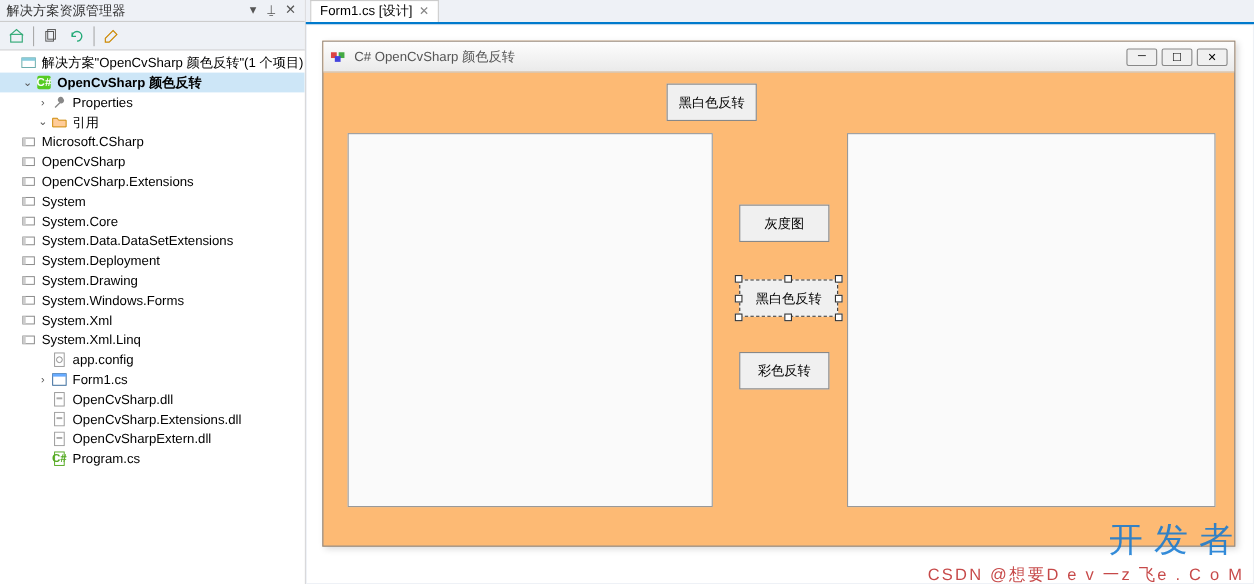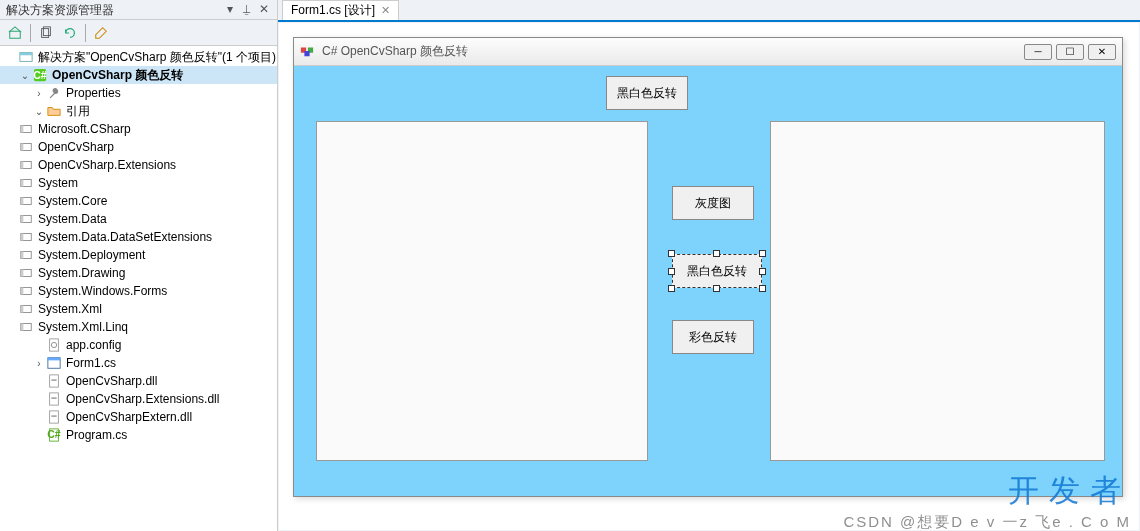--- a/index.html
+++ b/index.html
@@ -27,40 +27,40 @@
     
     
     .main { flex: 1; display: flex; flex-direction: column; background: #eef1f6; }
     .tabbar { height: 22px; display: flex; align-items: flex-end; background: #eef1f6; border-bottom: 2px solid #007acc; padding-left: 4px; }
     .tab { height: 20px; background: #f5f5f5; border: 1px solid #ccc; border-bottom: none; padding: 2px 8px; display: flex; align-items: center; gap: 6px; cursor: pointer; margin-top: 48px; }
     .tab.active { background: #fff; }
     .tab-close { color: #888; cursor: pointer; font-size: 11px; }
     .designer-area { flex: 1; background: #fff; margin: 1px; padding: 20px; position: relative; }
     
     
-    .form-window { position: absolute; left: 14px; top: 14px; width: 830px; height: 460px; background: #7dd3fc; border: 1px solid #8a8a8a; box-shadow: 2px 2px 6px rgba(0,0,0,0.15); }
+    .form-window { position: absolute; left: 14px; top: 14px; width: 830px; height: 460px; background: #fdba74; border: 1px solid #8a8a8a; box-shadow: 2px 2px 6px rgba(0,0,0,0.15); }
     .form-titlebar { height: 28px; background: linear-gradient(#fdfdfd, #eaeaea); border-bottom: 1px solid #ccc; display: flex; align-items: center; padding: 0 6px; }
     .form-icon { width: 16px; height: 16px; margin-right: 6px; }
     .form-title { flex: 1; color: #555; }
     .form-ctrls { display: flex; gap: 4px; }
     .form-ctrl { width: 28px; height: 16px; border: 1px solid #888; background: #f0f0f0; display: flex; align-items: center; justify-content: center; border-radius: 2px; cursor: pointer; font-size: 10px; }
     .form-body { position: relative; height: calc(100% - 28px); }
     .pic-box { position: absolute; border: 1px solid #999; background: #fafafa; }
     .pic-left { left: 22px; top: 55px; width: 332px; height: 340px; }
     .pic-right { left: 476px; top: 55px; width: 335px; height: 340px; }
     .form-btn { position: absolute; width: 82px; height: 34px; background: #f0f0f0; border: 1px solid #888; display: flex; align-items: center; justify-content: center; cursor: pointer; color: #000; }
     .btn-select { left: 312px; top: 10px; }
     .btn-gray { left: 378px; top: 120px; }
     .btn-bw { left: 378px; top: 188px; width: 90px; border: 1px dashed #333; }
     .btn-color { left: 378px; top: 254px; }
     .sel-handle { position: absolute; width: 7px; height: 7px; background: #fff; border: 1px solid #333; }
     
     
     .watermark1 { position: absolute; right: 8px; bottom: 18px; color: #1078d3; font-size: 31px; font-family: "SimHei"; letter-spacing: 10px; opacity: 0.85; pointer-events:none; }
-    .watermark2 { position: absolute; right: 8px; bottom: -2px; color: #737373; font-size: 15px; font-family: "Arial"; letter-spacing: 2px; opacity: 0.8; pointer-events:none; }
+    .watermark2 { position: absolute; right: 8px; bottom: -2px; color: #b91c1c; font-size: 15px; font-family: "Arial"; letter-spacing: 2px; opacity: 0.8; pointer-events:none; }
   </style>
 </head>
 <body>
 
 <div class="explorer">
   <div class="explorer-title">
     <span class="explorer-title-text">解决方案资源管理器</span>
     <span class="explorer-title-ctrls">
       <span class="title-btn">▾</span>
       <span class="title-btn">⍊</span>
@@ -176,30 +176,20 @@
         </div>
         <div class="tree-row indent3">
           <span class="expander"></span>
           <span class="tree-icon">
             <svg width="14" height="14" viewBox="0 0 16 16">
               <rect x="2" y="4" width="12" height="8" fill="#fff" stroke="#888"></rect>
               <rect x="2" y="4" width="3" height="8" fill="#ccc"></rect>
             </svg>
           </span>
           <span class="tree-label">System.Core</span>
-        </div>
-        <div class="tree-row indent3">
-          <span class="expander"></span>
-          <span class="tree-icon">
-            <svg width="14" height="14" viewBox="0 0 16 16">
-              <rect x="2" y="4" width="12" height="8" fill="#fff" stroke="#888"></rect>
-              <rect x="2" y="4" width="3" height="8" fill="#ccc"></rect>
-            </svg>
-          </span>
-          <span class="tree-label">System.Data</span>
         </div>
         <div class="tree-row indent3">
           <span class="expander"></span>
           <span class="tree-icon">
             <svg width="14" height="14" viewBox="0 0 16 16">
               <rect x="2" y="4" width="12" height="8" fill="#fff" stroke="#888"></rect>
               <rect x="2" y="4" width="3" height="8" fill="#ccc"></rect>
             </svg>
           </span>
           <span class="tree-label">System.Data.DataSetExtensions</span>

